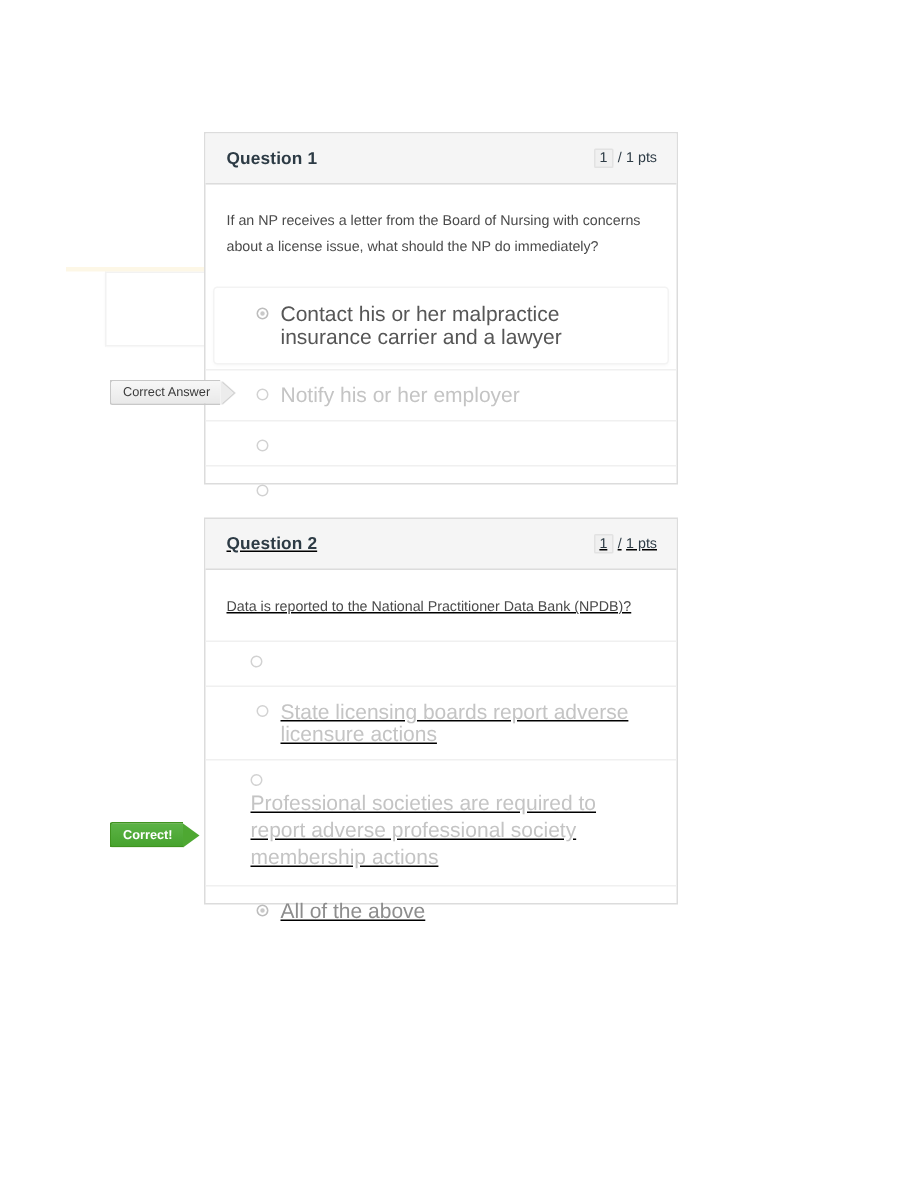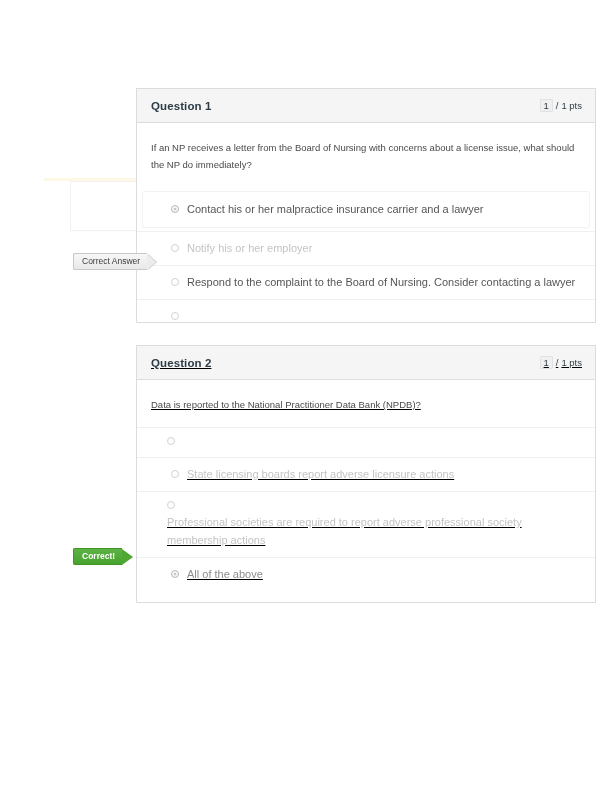--- a/index.html
+++ b/index.html
@@ -30,21 +30,21 @@
     height: 48px;
     background: #ffffff;
     border: 1px solid #f2f2f2;
     border-right: none;
     box-shadow: 0 0 2px rgba(0,0,0,0.035);
   }
 
   .question-card {
     position: absolute;
     left: 136px;
-    width: 460px;
+    width: 316px;
     background: #ffffff;
     border: 1px solid #dcdcdc;
     box-sizing: border-box;
   }
   #card-q1 { top: 88px; height: 235px; }
   #card-q2 { top: 345px; height: 258px; text-decoration: underline; }
 
   .q-header {
     height: 34px;
     background: #f5f5f5;
@@ -125,24 +125,23 @@
   .radio.selected {
     border-color: #bdbdbd;
     background: #c9c9c9;
     box-shadow: inset 0 0 0 1.5px #ffffff;
   }
   .answer-row.wrapped .radio {
     margin: 0 0 3px 0;
   }
 
   .answer-text {
-    font-size: 11px;
+    font-size: 14px;
     line-height: 15px;
     color: #c4c4c4;
-    text-align: center;
   }
   .answer-text.dark { color: #565656; }
   .answer-text.mid  { color: #8d8d8d; }
 
   
   .answer-row.highlight {
     border-top: none;
     background: #ffffff;
     box-shadow: 0 0 0 1px #f3f3f3, 0 1px 3px rgba(0,0,0,0.045);
     margin: 5px 6px 4px 6px;
@@ -245,21 +244,20 @@
           <span class="answer-text dark">Contact his or her malpractice insurance carrier and a lawyer</span>
         </div>
 
         <div class="answer-row">
           <span class="radio"></span>
           <span class="answer-text">Notify his or her employer</span>
         </div>
 
         <div class="answer-row">
           <span class="radio"></span>
-          <span class="answer-text dark">Respond to the complaint to the Board of Nursing.  Consider contacting a lawyer</span>
         </div>
 
         <div class="answer-row">
           <span class="radio"></span>
         </div>
 
       </div>
     </div>
   </div>
 

